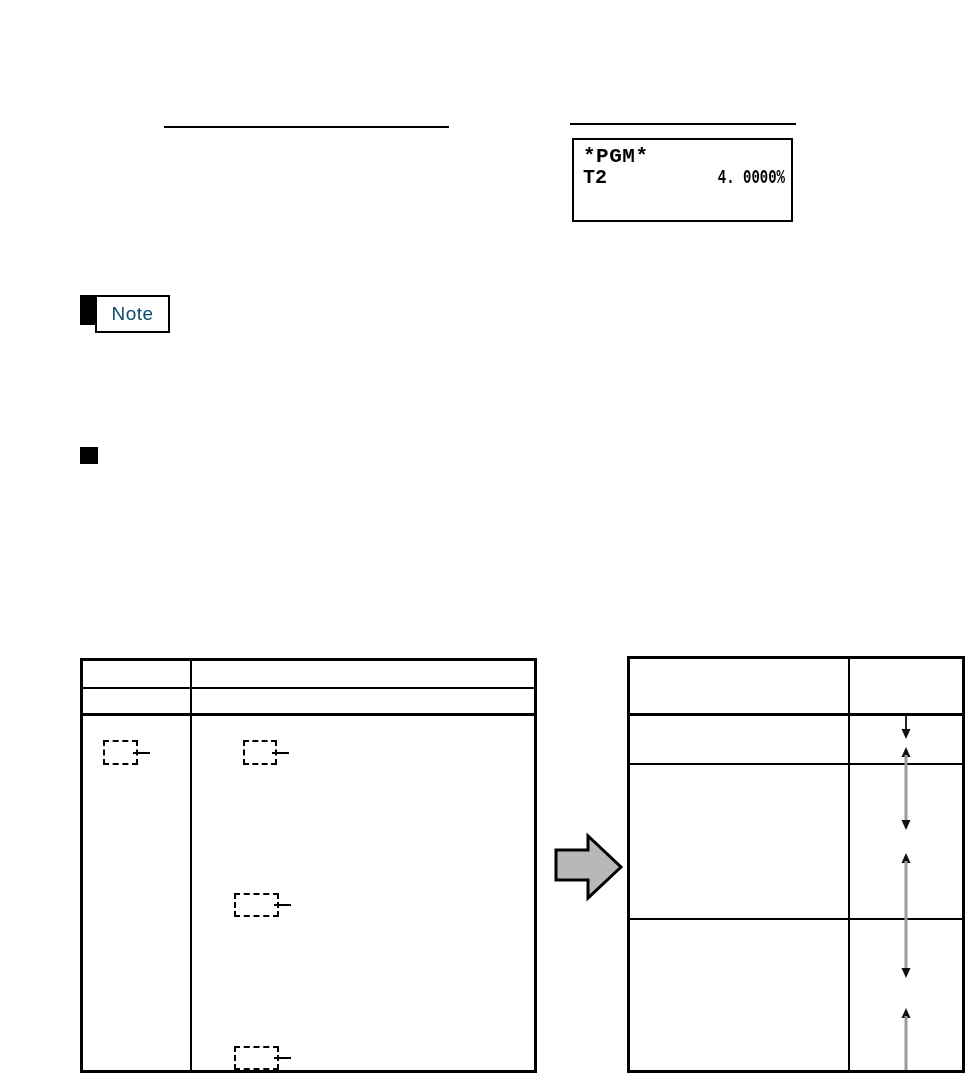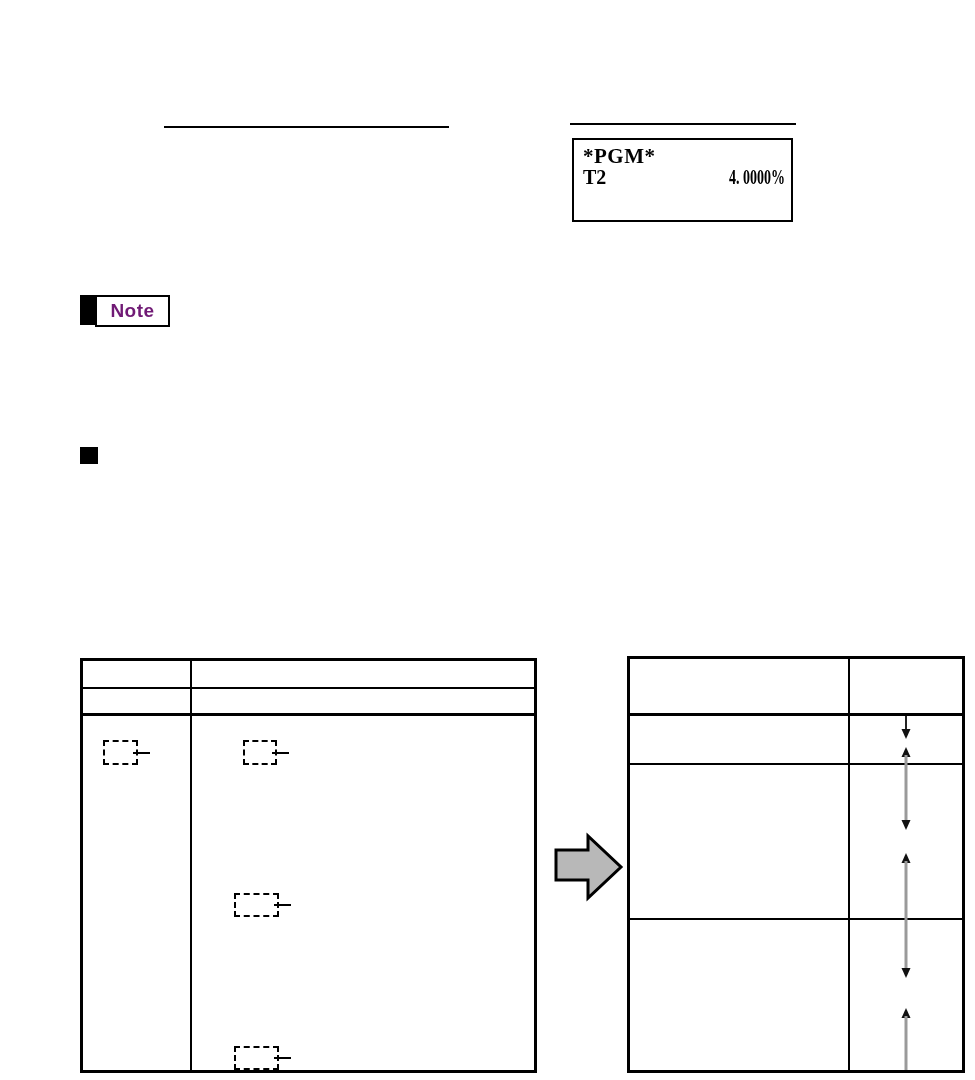--- a/index.html
+++ b/index.html
@@ -9,35 +9,35 @@
   }
   .abs{position:absolute;}
   .rule{position:absolute;background:#000;height:2px;}
   #rule-left{left:164px;top:126px;width:285px;}
   #rule-right{left:570px;top:123px;width:226px;}
 
   
   #receipt{
     left:572px;top:138px;width:221px;height:84px;
     border:2px solid #000;box-sizing:border-box;
-    font-family:Liberation Serif, serif;
+    font-family:Liberation Mono, monospace;
     font-weight:bold;color:#000;
     padding:6px 6px 0 9px;line-height:21px;font-size:20px;
   }
   #receipt .r-title{letter-spacing:0.5px;font-size:21px;}
   #receipt .r-row{display:flex;justify-content:space-between;align-items:baseline;}
   .r-num{display:inline-block;transform:scaleX(0.70);transform-origin:right center;white-space:pre;}
   .r-amount{text-align:right;}
 
   
   #note-bar{left:80px;top:295px;width:15px;height:30px;background:#000;}
   #note-box{
-    left:95px;top:295px;width:75px;height:32px;border:2px solid #000;box-sizing:border-box;
+    left:95px;top:295px;width:75px;height:38px;border:2px solid #000;box-sizing:border-box;
     display:flex;align-items:center;justify-content:center;
-    font-weight:bold;font-size:19px;color:#701a75;letter-spacing:0.5px;
+    font-weight:normal;font-size:19px;color:#0c4a6e;letter-spacing:0.5px;
   }
   
   #section-bullet{left:80px;top:447px;width:18px;height:17px;background:#000;}
 
   
   .tbl{position:absolute;border:3px solid #000;box-sizing:border-box;background:#fff;}
   #left-table{left:80px;top:658px;width:457px;height:415px;}
   #right-table{left:627px;top:656px;width:338px;height:417px;}
   .vline{position:absolute;top:0;bottom:0;width:1.5px;background:#000;}
   .hline{position:absolute;left:0;right:0;background:#000;}

